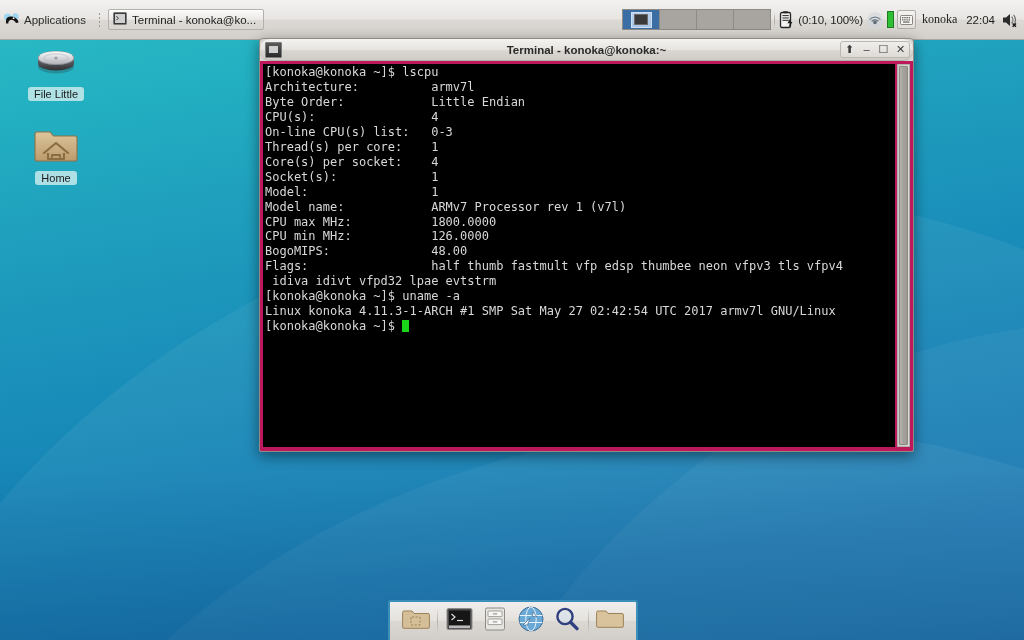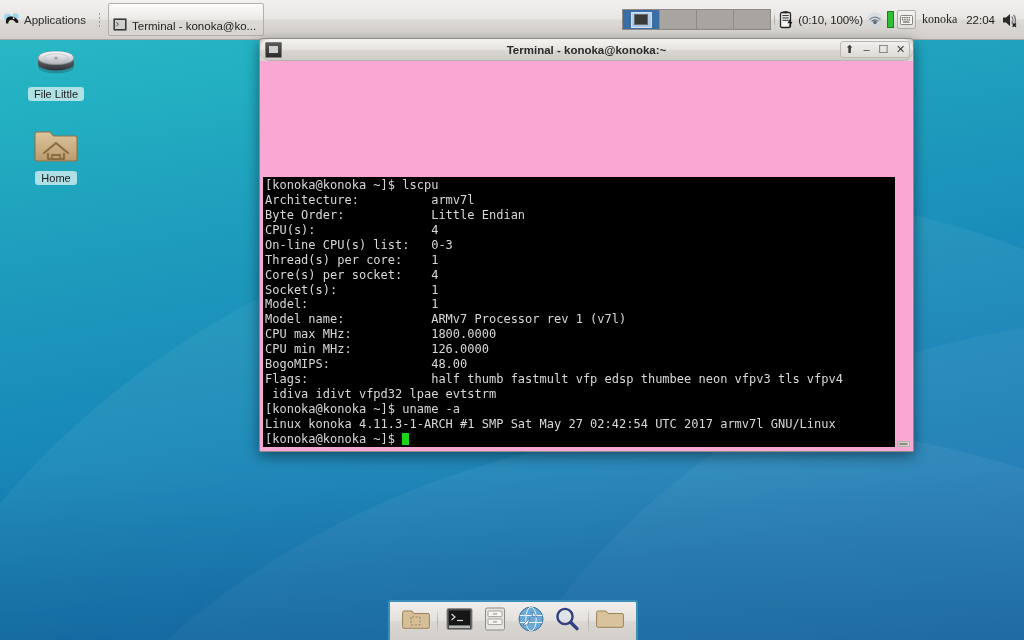--- a/index.html
+++ b/index.html
@@ -58,21 +58,21 @@
     background:linear-gradient(180deg,rgba(0,0,0,0) 0%,#b6b2ad 30%,#b6b2ad 70%,rgba(0,0,0,0) 100%);
   }
   .dotted-sep{
     width:3px;height:16px;margin:0 5px;
     background-image:radial-gradient(#9a9691 0.8px, transparent 0.9px);
     background-size:3px 4px;
   }
   #tasklist{display:flex;align-items:center;margin-left:2px;}
   #task-button{
     display:flex;align-items:center;gap:5px;
-    height:19px;padding:12px 7px 0 4px;
+    height:19px;padding:0 7px 0 4px;
     background:linear-gradient(180deg,#fbfbfa 0%,#ebe9e6 50%,#dedbd7 51%,#d8d5d0 100%);
     border:1px solid #b3afaa;border-radius:2px;
     box-shadow:inset 0 1px 0 rgba(255,255,255,0.7);
     font-size:11.5px;color:#222;max-width:240px;overflow:hidden;white-space:nowrap;
   }
   #panel-spacer{flex:1;}
 
   
   #workspace-switcher{
     display:flex;align-items:stretch;height:19px;
@@ -159,22 +159,22 @@
     font-size:11px;color:#3b3b3b;line-height:1;
   }
   #menubar{
     height:20px;flex:0 0 20px;
     background:linear-gradient(180deg,#eceae7 0%,#e2dfdb 100%);
     display:flex;align-items:center;padding-left:10px;gap:2px;
     border-bottom:1px solid #c6c2bd;
   }
   .menu-item{font-size:11.5px;color:#232323;padding:1px 7px;border-radius:2px;}
   #terminal-body{
-    flex:1;display:flex;background:#f9a8d4;
-    padding:16px 3px 4px 3px;box-sizing:border-box;align-items:flex-end;
+    flex:1;display:flex;background:#be185d;
+    padding:3px 3px 4px 3px;box-sizing:border-box;
   }
   #terminal-screen{
     flex:1;background:#000;position:relative;overflow:hidden;
     padding:1px 0 0 2px;box-sizing:border-box;
   }
   #terminal-text{
     font-family:"DejaVu Sans Mono","Liberation Mono",monospace;
     font-size:12px;line-height:14.95px;
     color:#d8d8d8;white-space:pre;
     letter-spacing:0px;

